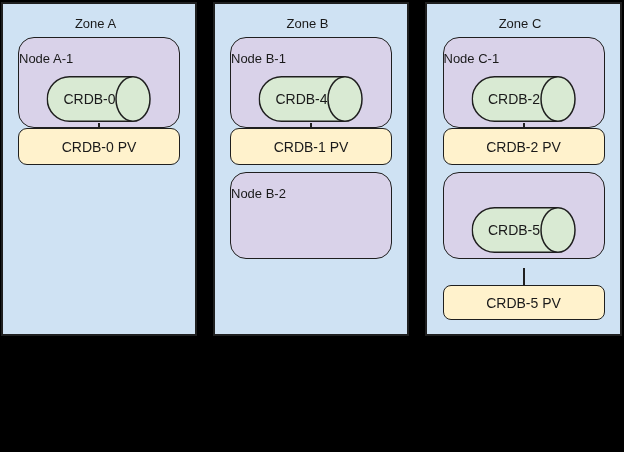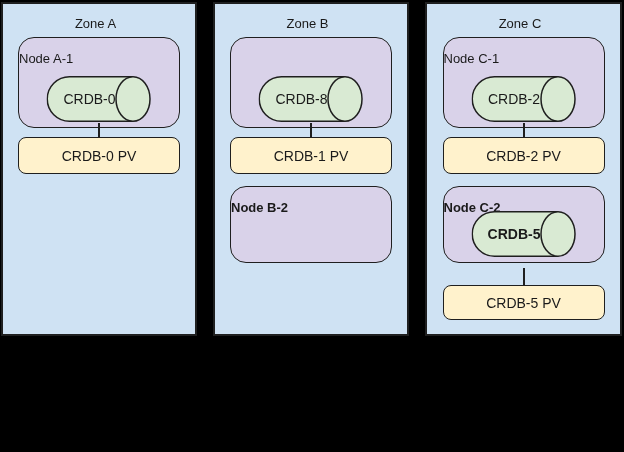--- a/index.html
+++ b/index.html
@@ -29,21 +29,21 @@
     text-align: center; font-size: 13px; line-height: 16px;
   }
   .node {
     position: absolute; left: 50%; transform: translateX(-50%);
     width: 162px;
     background: var(--node_fill, #d9d2e9);
     border: 1.5px solid var(--border_color, #1f1f1f);
     border-radius: 16px;
   }
   .node-1 { top: 33px; height: 91px; }
-  .node-2 { top: 182px; height: 77px; font-weight: bold; }
+  .node-2 { top: 168px; height: 87px; }
   .node-title {
     position: absolute; top: 13px; left: 0; right: 0;
     font-size: 13px; line-height: 16px;
   }
   .cylinder {
     position: absolute; left: 50%; transform: translateX(-50%);
     bottom: 5px; width: 105px; height: 46px;
   }
   .cylinder svg { display: block; }
   .cylinder-label {
@@ -59,21 +59,21 @@
   .connector-2 { top: 264px; height: 17px; }
   .pv {
     position: absolute; left: 50%; transform: translateX(-50%);
     width: 162px;
     background: var(--pv_fill, #fff2cc);
     border: 1.5px solid var(--border_color, #1f1f1f);
     border-radius: 8px;
     display: flex; align-items: center; justify-content: center;
     font-size: 14px;
   }
-  .pv-1 { top: 133px; height: 37px; }
+  .pv-1 { top: 124px; height: 37px; border-radius: 9px; }
   .pv-2 { top: 281px; height: 35px; justify-content: center; }
 </style>
 </head>
 <body>
 
 <div class="canvas">
 
   <div class="zone zone-a">
     <div class="zone-title">Zone A</div>
     <div class="node node-1">
@@ -88,26 +88,27 @@
     </div>
     <div class="connector connector-1"></div>
     <div class="pv pv-1">
       <span>CRDB-0 PV</span>
     </div>
   </div>
 
   <div class="zone zone-b">
     <div class="zone-title">Zone B</div>
     <div class="node node-1">
+      <div class="node-title">Node B-1</div>
       <div class="cylinder">
         <svg width="105" height="46" viewBox="0 0 105 46" aria-hidden="true">
           <path d="M86.5,0.75 H23 A22.25,22.25 0 0 0 23,45.25 H86.5" fill="var(--cylinder_fill, #d9ead3)" stroke="var(--border_color, #1f1f1f)" stroke-width="1.5"></path>
           <ellipse cx="86.5" cy="23" rx="17" ry="22.25" fill="var(--cylinder_fill, #d9ead3)" stroke="var(--border_color, #1f1f1f)" stroke-width="1.5"></ellipse>
         </svg>
-        <span class="cylinder-label">CRDB-8</span>
+        <span class="cylinder-label">CRDB-4</span>
       </div>
     </div>
     <div class="connector connector-1"></div>
     <div class="pv pv-1">
       <span>CRDB-1 PV</span>
     </div>
     <div class="node node-2">
       <div class="node-title">Node B-2</div>
     </div>
   </div>
@@ -122,21 +123,20 @@
           <ellipse cx="86.5" cy="23" rx="17" ry="22.25" fill="var(--cylinder_fill, #d9ead3)" stroke="var(--border_color, #1f1f1f)" stroke-width="1.5"></ellipse>
         </svg>
         <span class="cylinder-label">CRDB-2</span>
       </div>
     </div>
     <div class="connector connector-1"></div>
     <div class="pv pv-1">
       <span>CRDB-2 PV</span>
     </div>
     <div class="node node-2">
-      <div class="node-title">Node C-2</div>
       <div class="cylinder">
         <svg width="105" height="46" viewBox="0 0 105 46" aria-hidden="true">
           <path d="M86.5,0.75 H23 A22.25,22.25 0 0 0 23,45.25 H86.5" fill="var(--cylinder_fill, #d9ead3)" stroke="var(--border_color, #1f1f1f)" stroke-width="1.5"></path>
           <ellipse cx="86.5" cy="23" rx="17" ry="22.25" fill="var(--cylinder_fill, #d9ead3)" stroke="var(--border_color, #1f1f1f)" stroke-width="1.5"></ellipse>
         </svg>
         <span class="cylinder-label">CRDB-5</span>
       </div>
     </div>
     <div class="connector connector-2"></div>
     <div class="pv pv-2">

